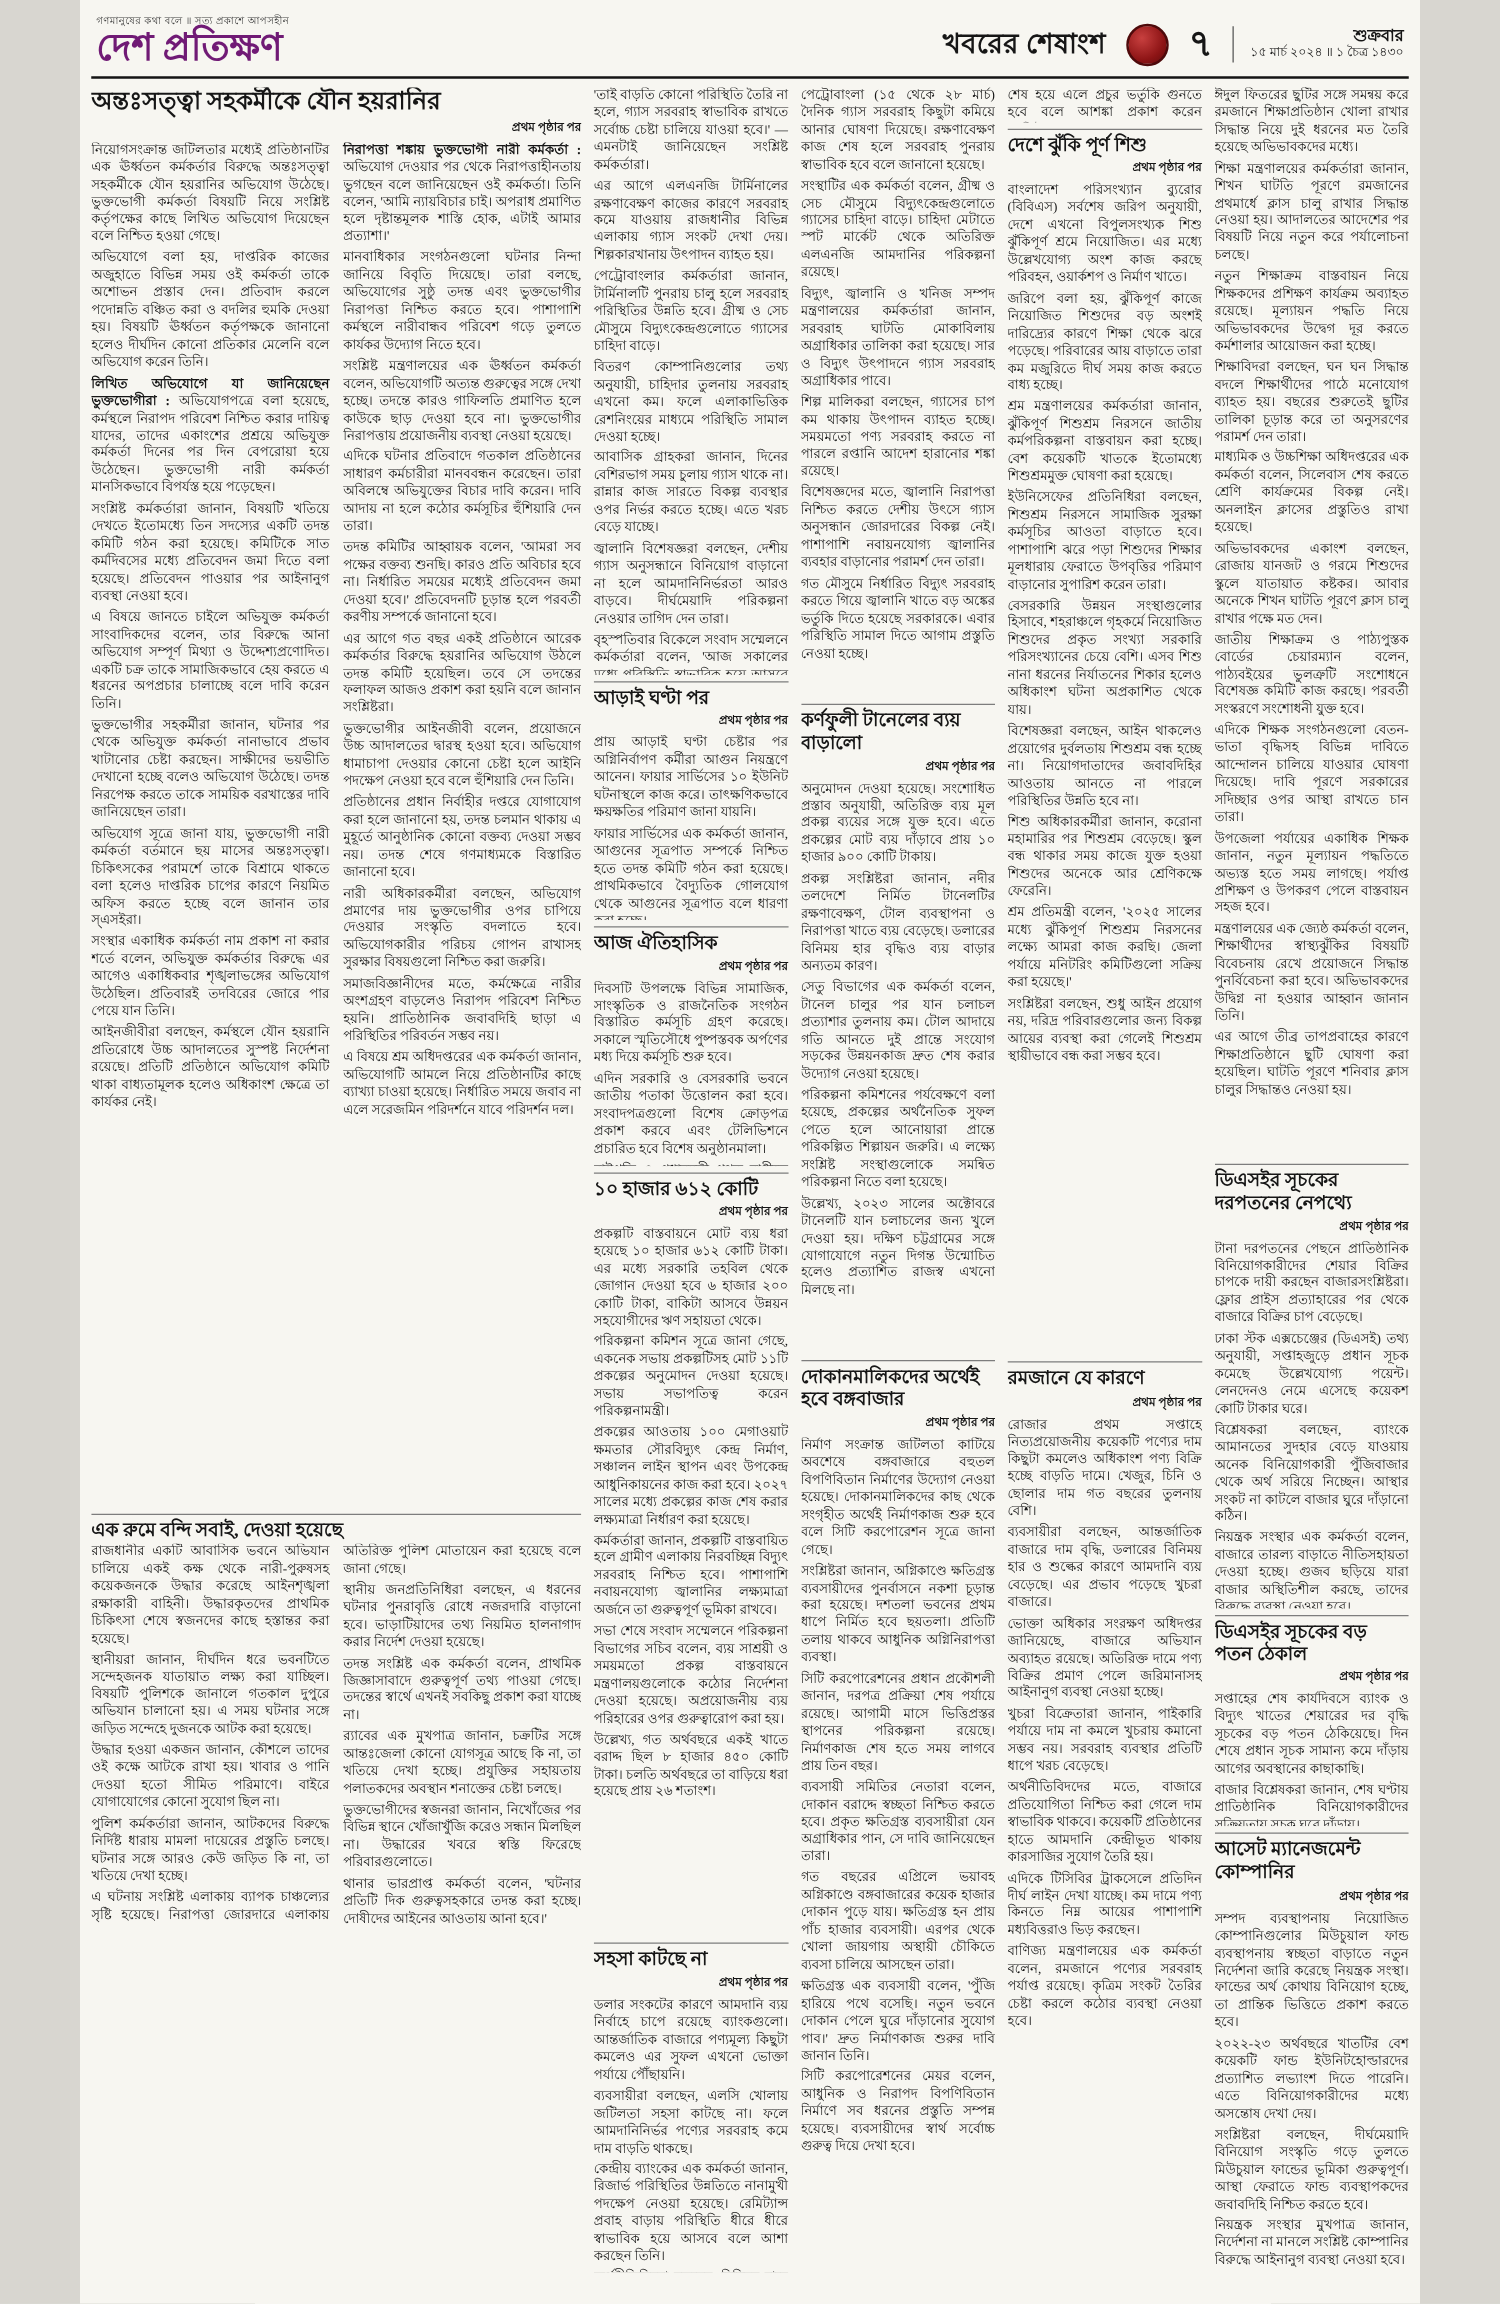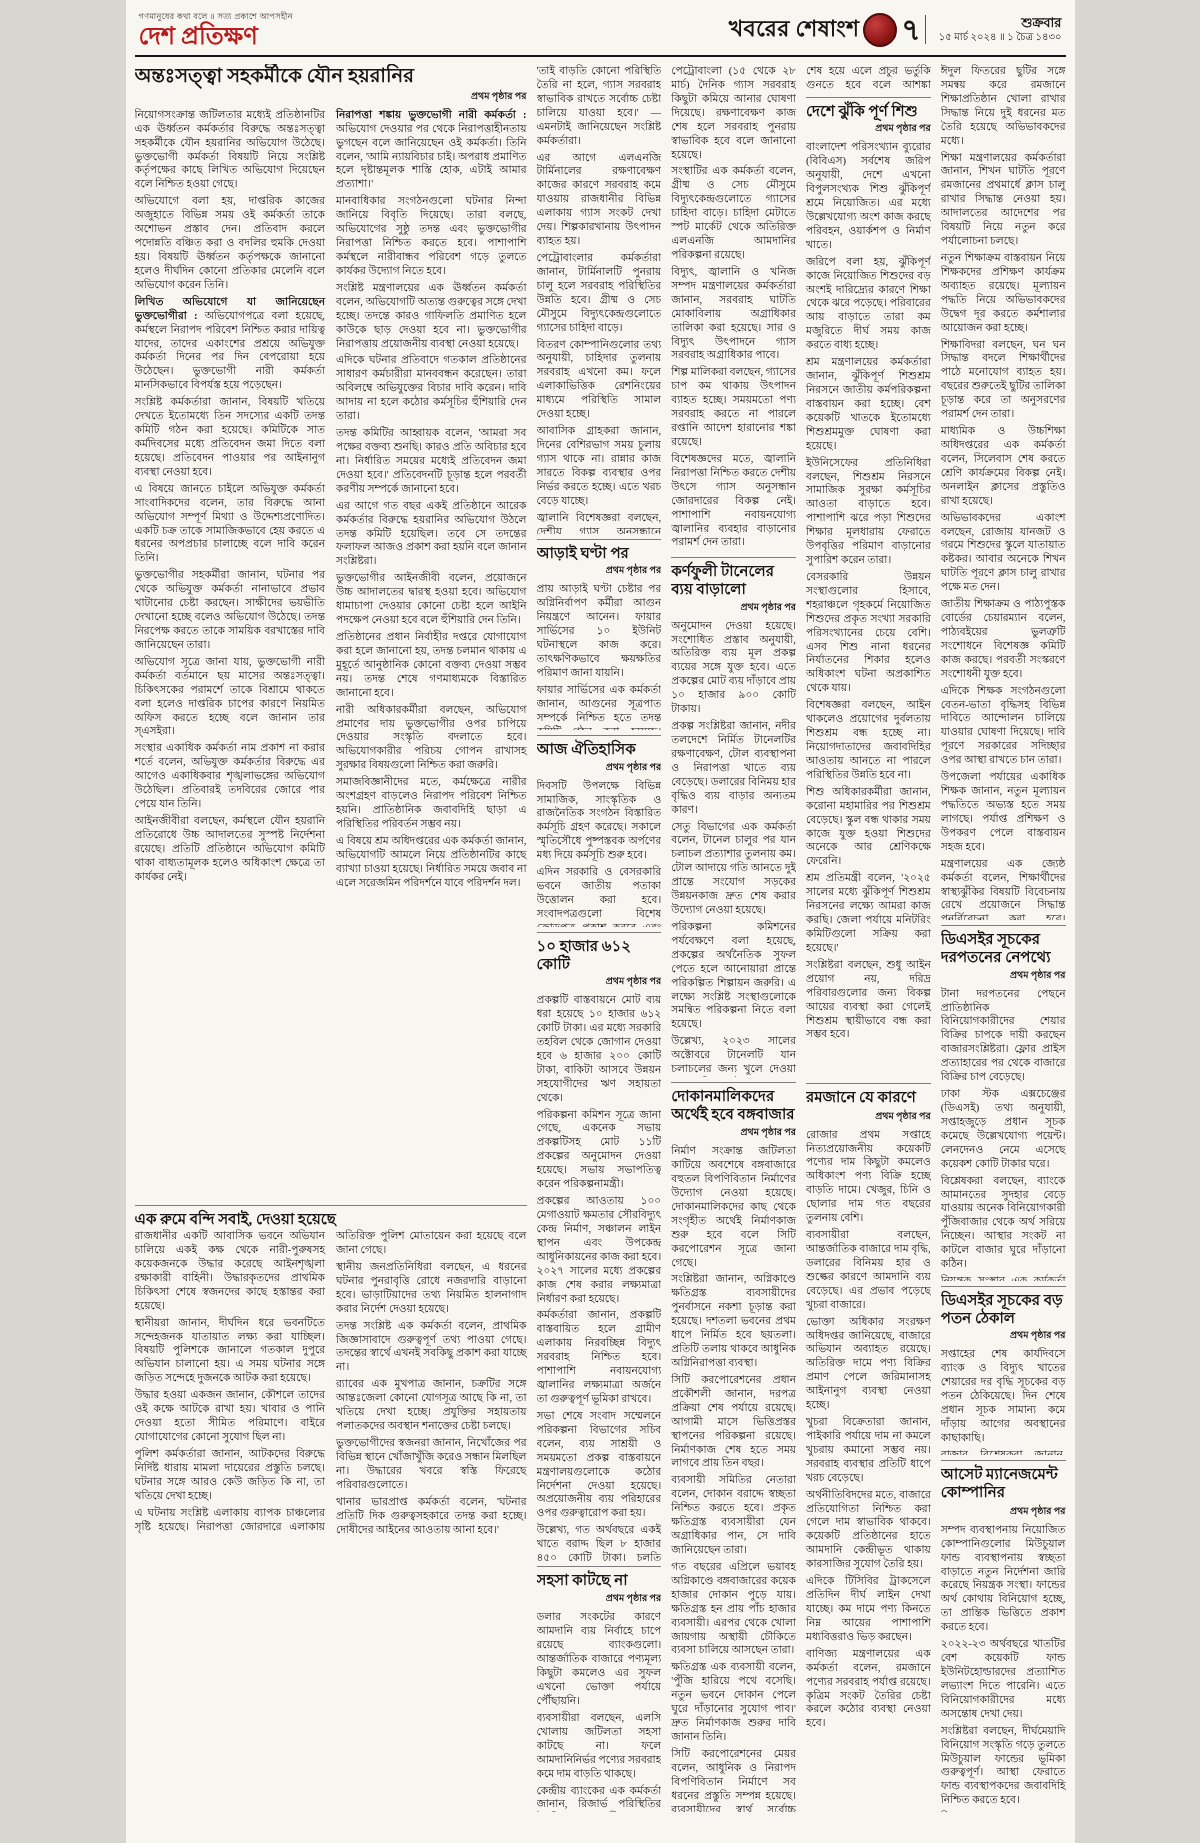--- a/index.html
+++ b/index.html
@@ -1,25 +1,25 @@
 <!DOCTYPE html>
 <html lang="bn"><head>
 <meta charset="utf-8">
 <style>
   *{box-sizing:border-box}
   html,body{margin:0;padding:0;background:#d8d6d0}
-  .page{width:949px;height:1843px;margin:0 auto;background:#f7f6f1;color:#161616;
+  .page{width:1072px;height:1843px;margin:0 auto;background:#f7f6f1;color:#161616;
         font-family:"Liberation Serif","DejaVu Serif",serif;overflow:hidden;padding:8px 9px 0}
   
   .masthead{display:flex;justify-content:space-between;align-items:flex-end;
             padding:2px 4px 7px;border-bottom:2.5px solid #141414}
   .brand{display:flex;flex-direction:column}
   .tagline{font-size:8px;color:#3a3a3a;letter-spacing:.4px;margin-bottom:1px}
-  .paper-name{font-size:24px;font-weight:bold;color:#b91c1c;line-height:1}
-  .head-right{display:flex;align-items:center;gap:4px}
+  .paper-name{font-size:30px;font-weight:bold;color:#701a75;line-height:1}
+  .head-right{display:flex;align-items:center;gap:16px}
   .section-title{font-size:22px;font-weight:bold;letter-spacing:.3px}
   .crest{width:34px;height:34px;border-radius:50%;flex:0 0 auto;
          background:radial-gradient(circle at 35% 32%,#c8403f 0%,#8d1415 62%,#5f0c0d 100%);
          border:2px solid #4e0a0b}
   .pageno{font-size:30px;font-weight:bold;line-height:1}
   .dateblock{text-align:right;border-left:1.5px solid #555;padding-left:13px;line-height:1.25}
   .day{font-weight:bold;font-size:13px}
   .dateline{font-size:10px}
   
   .content{display:flex;gap:10px;height:1755px;overflow:hidden;padding-top:7px}

